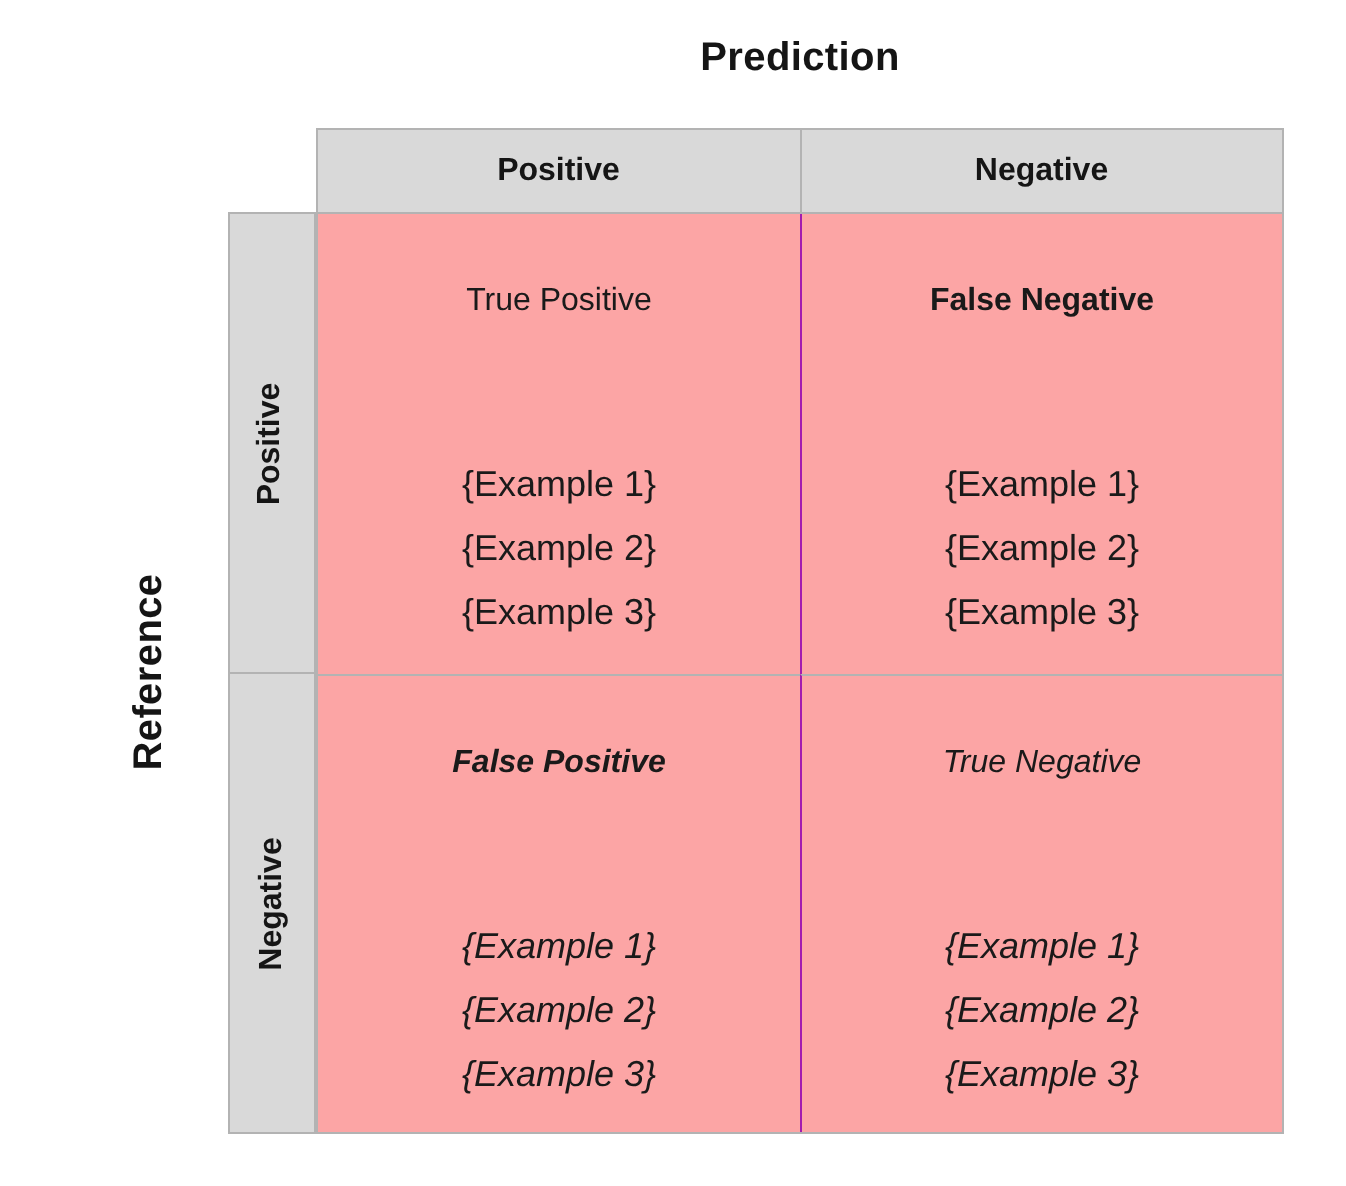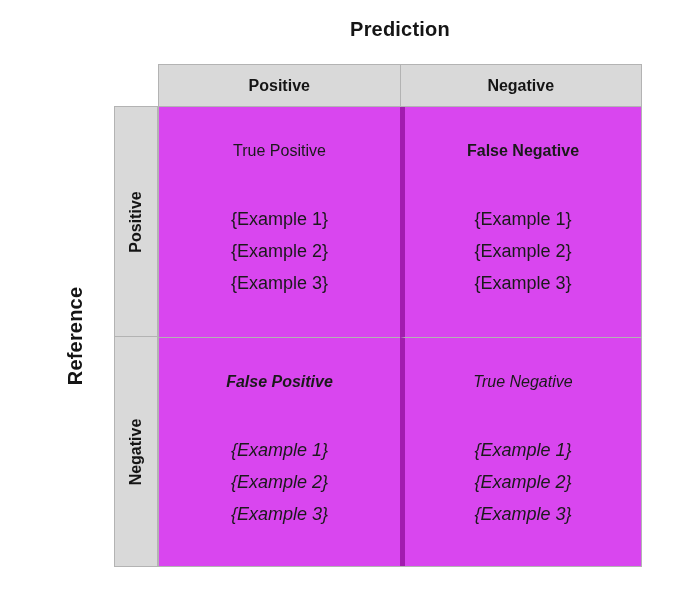--- a/index.html
+++ b/index.html
@@ -111,23 +111,24 @@
     display: grid;
     grid-template-columns: 1fr 1fr;
     grid-template-rows: 1fr 1fr;
   }
   .matrix-cell {
     box-sizing: border-box;
     display: flex;
     flex-direction: column;
     align-items: center;
     padding-top: 34px;
-    background: #d946ef;
-  }
-  .matrix-cell.border-left  { border-left: 5px solid #a21caf; }
+    background: #fca5a5;
+    gap: 23px;
+  }
+  .matrix-cell.border-left  { border-left: 1px solid #a21caf; }
   .matrix-cell.border-top   { border-top: 1px solid #b3b3b3; font-style: italic; }
 
   .cell-title {
     font-size: 16px;
     line-height: 20px;
     color: #1a1a1a;
     text-align: center;
   }
   .cell-title.bold { font-weight: bold; }
 

